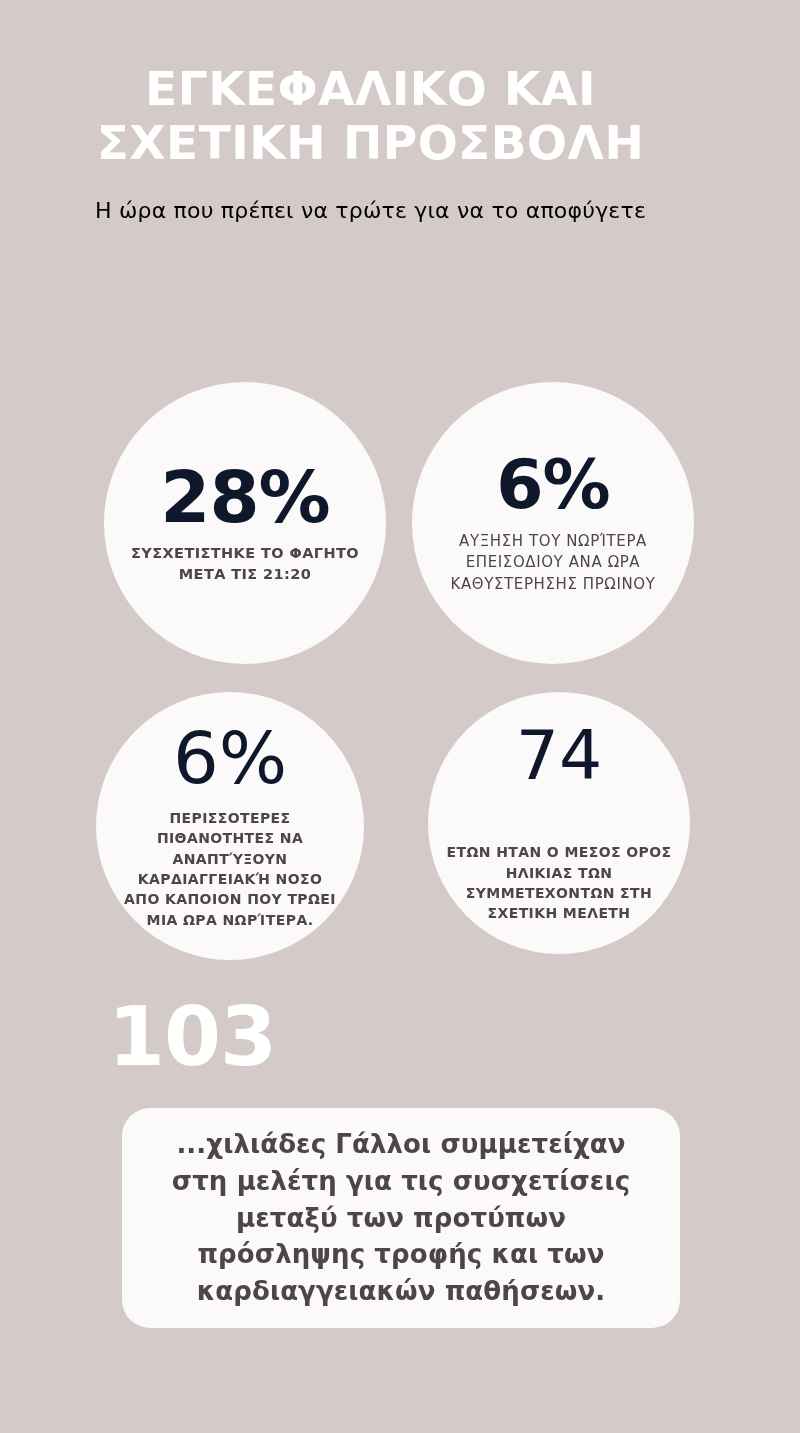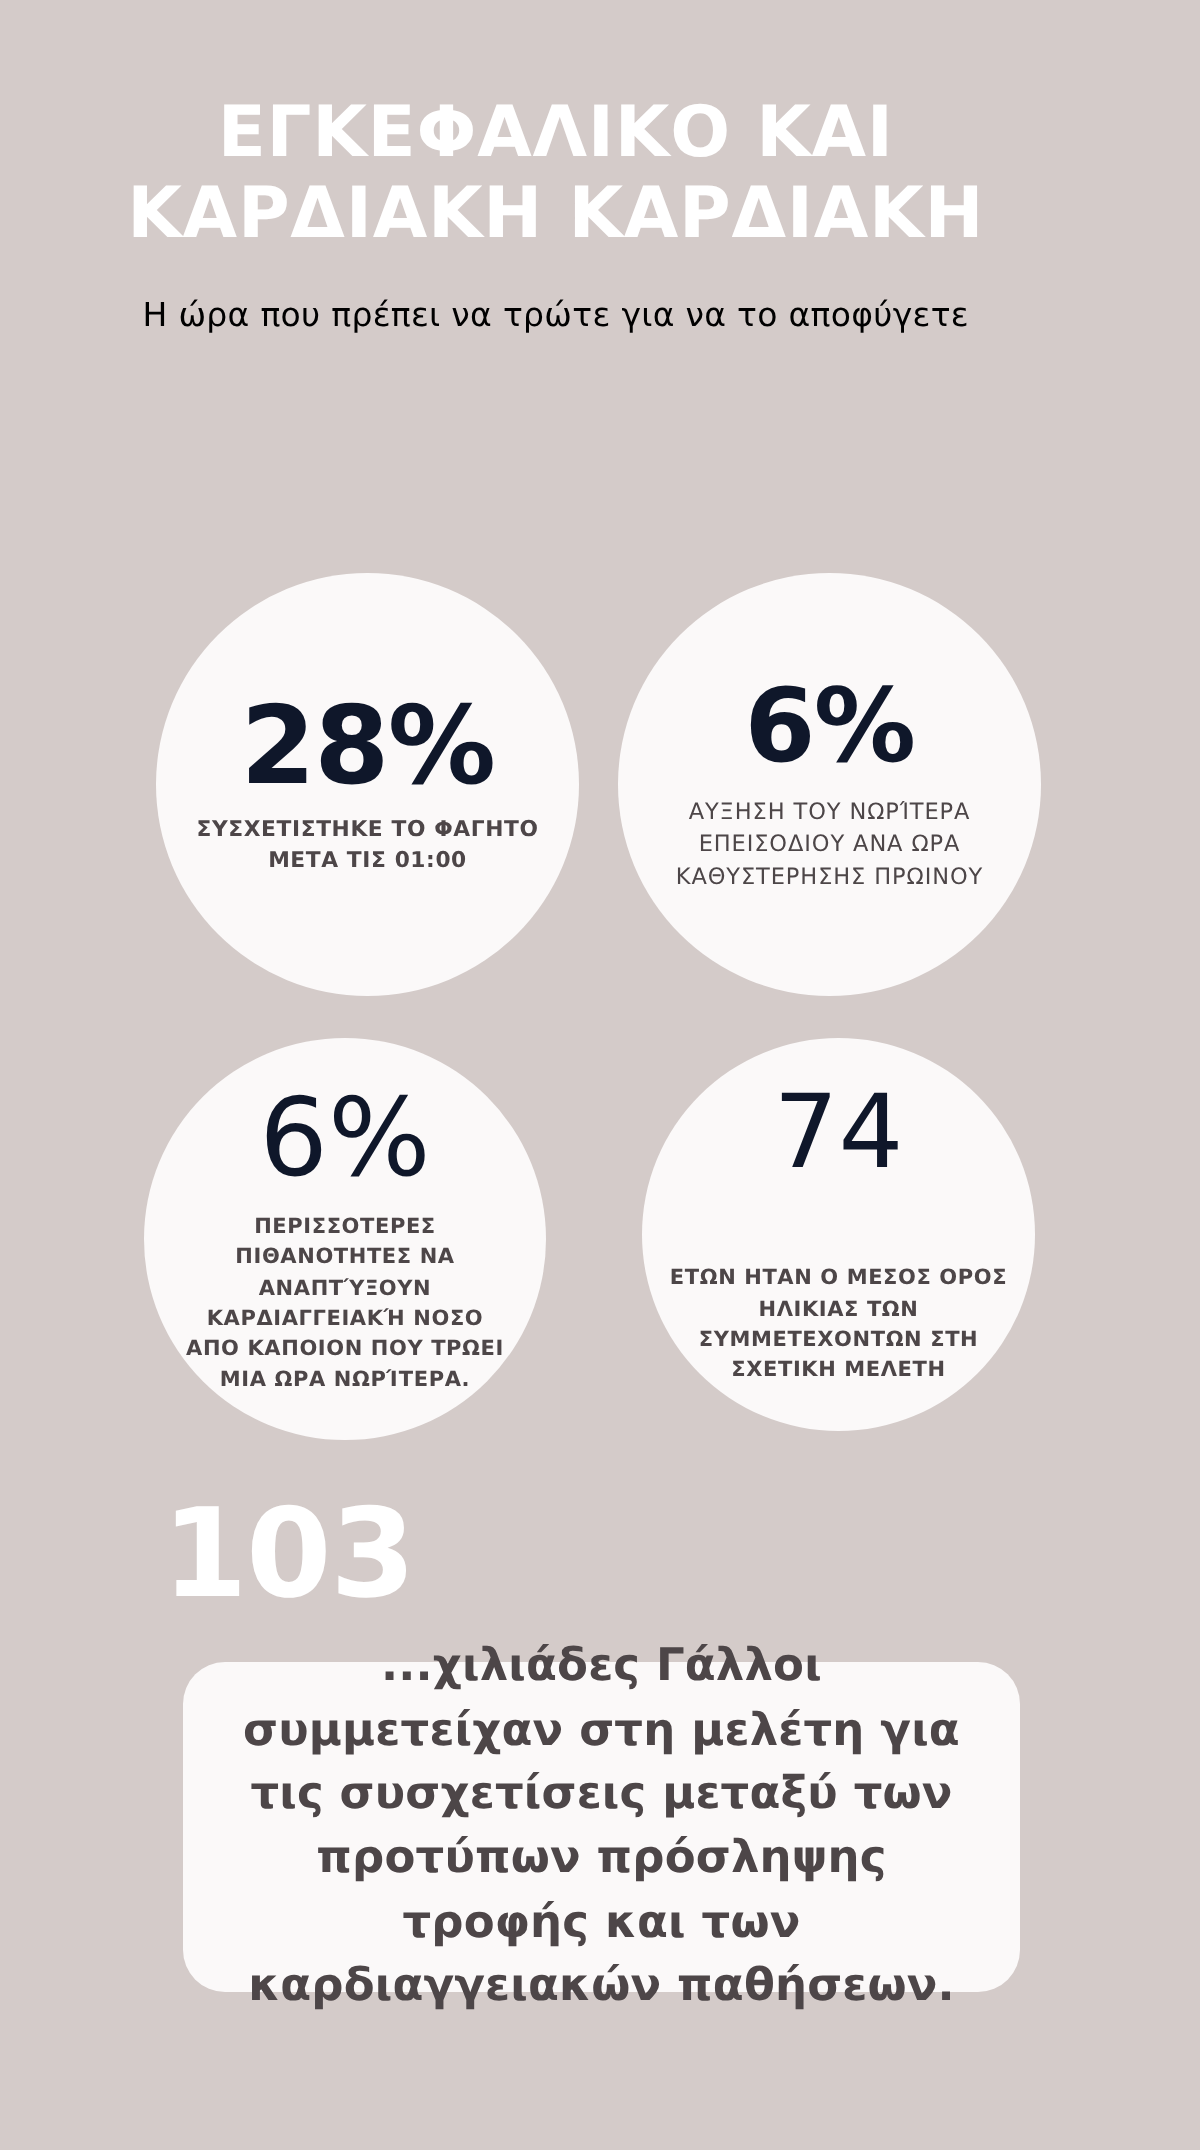--- a/index.html
+++ b/index.html
@@ -160,44 +160,44 @@
     display: flex;
     align-items: center;
     justify-content: center;
     box-sizing: border-box;
     padding: 0 34px;
   }
   .quote-text {
     margin: 0;
     color: #4d4648;
     font-weight: bold;
-    font-size: 30px;
+    font-size: 26px;
     line-height: 1.42;
     text-align: center;
     letter-spacing: 0.1px;
   }
 </style>
 </head>
 <body>
 
 <div class="page">
 
   <div class="header">
     <h1 class="title">
       <span class="title-line">ΕΓΚΕΦΑΛΙΚΟ ΚΑΙ</span>
-      <span class="title-line">ΚΑΡΔΙΑΚΗ ΚΑΡΔΙΑΚΗ</span>
+      <span class="title-line">ΣΧΕΤΙΚΗ ΠΡΟΣΒΟΛΗ</span>
     </h1>
     <p class="subtitle">Η ώρα που πρέπει να τρώτε για να το αποφύγετε</p>
   </div>
 
   <div class="circles">
 
     <div class="circle circle-1">
       <div class="big-num bold">28%</div>
-      <div class="cap bold">ΣΥΣΧΕΤΙΣΤΗΚΕ ΤΟ ΦΑΓΗΤΟ ΜΕΤΑ ΤΙΣ 01:00</div>
+      <div class="cap bold">ΣΥΣΧΕΤΙΣΤΗΚΕ ΤΟ ΦΑΓΗΤΟ ΜΕΤΑ ΤΙΣ 21:20</div>
     </div>
 
     <div class="circle circle-2">
       <div class="big-num bold">6%</div>
       <div class="cap light">ΑΥΞΗΣΗ ΤΟΥ ΝΩΡΊΤΕΡΑ ΕΠΕΙΣΟΔΙΟΥ ΑΝΑ ΩΡΑ ΚΑΘΥΣΤΕΡΗΣΗΣ ΠΡΩΙΝΟΥ</div>
     </div>
 
     <div class="circle circle-3">
       <div class="big-num thin">6%</div>
       <div class="cap bold">ΠΕΡΙΣΣΟΤΕΡΕΣ ΠΙΘΑΝΟΤΗΤΕΣ ΝΑ ΑΝΑΠΤΎΞΟΥΝ ΚΑΡΔΙΑΓΓΕΙΑΚΉ ΝΟΣΟ ΑΠΟ ΚΑΠΟΙΟΝ ΠΟΥ ΤΡΩΕΙ ΜΙΑ ΩΡΑ ΝΩΡΊΤΕΡΑ.</div>

